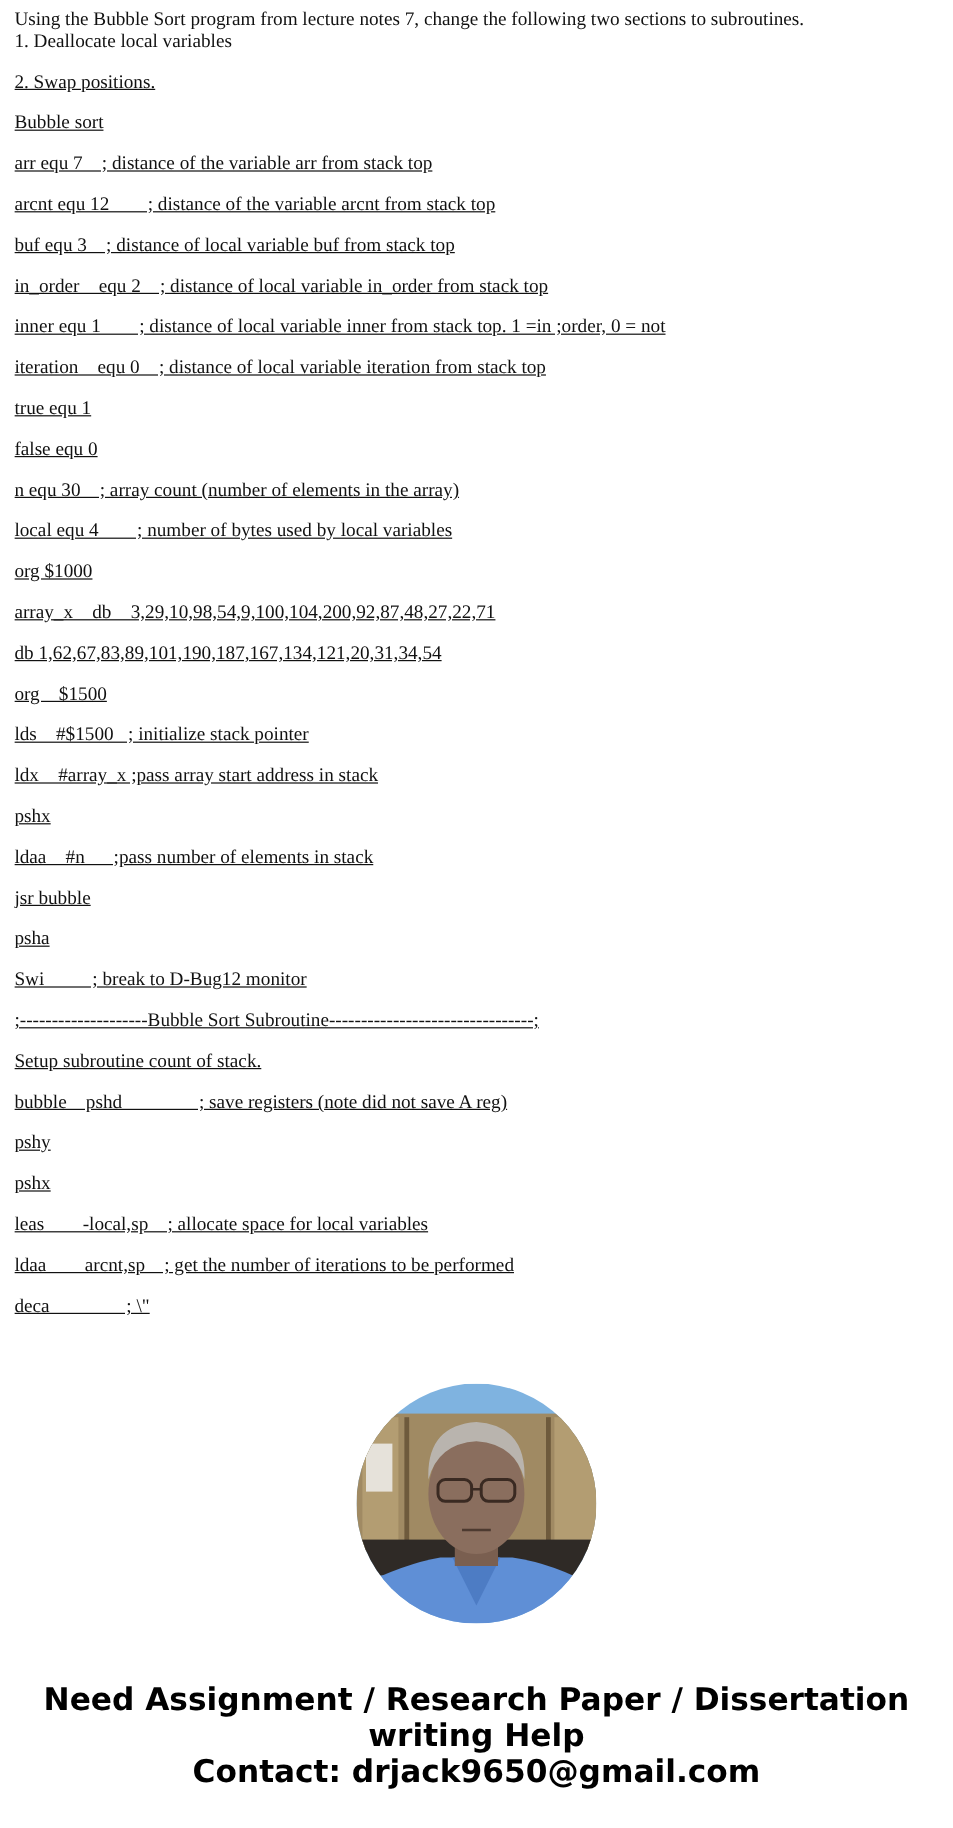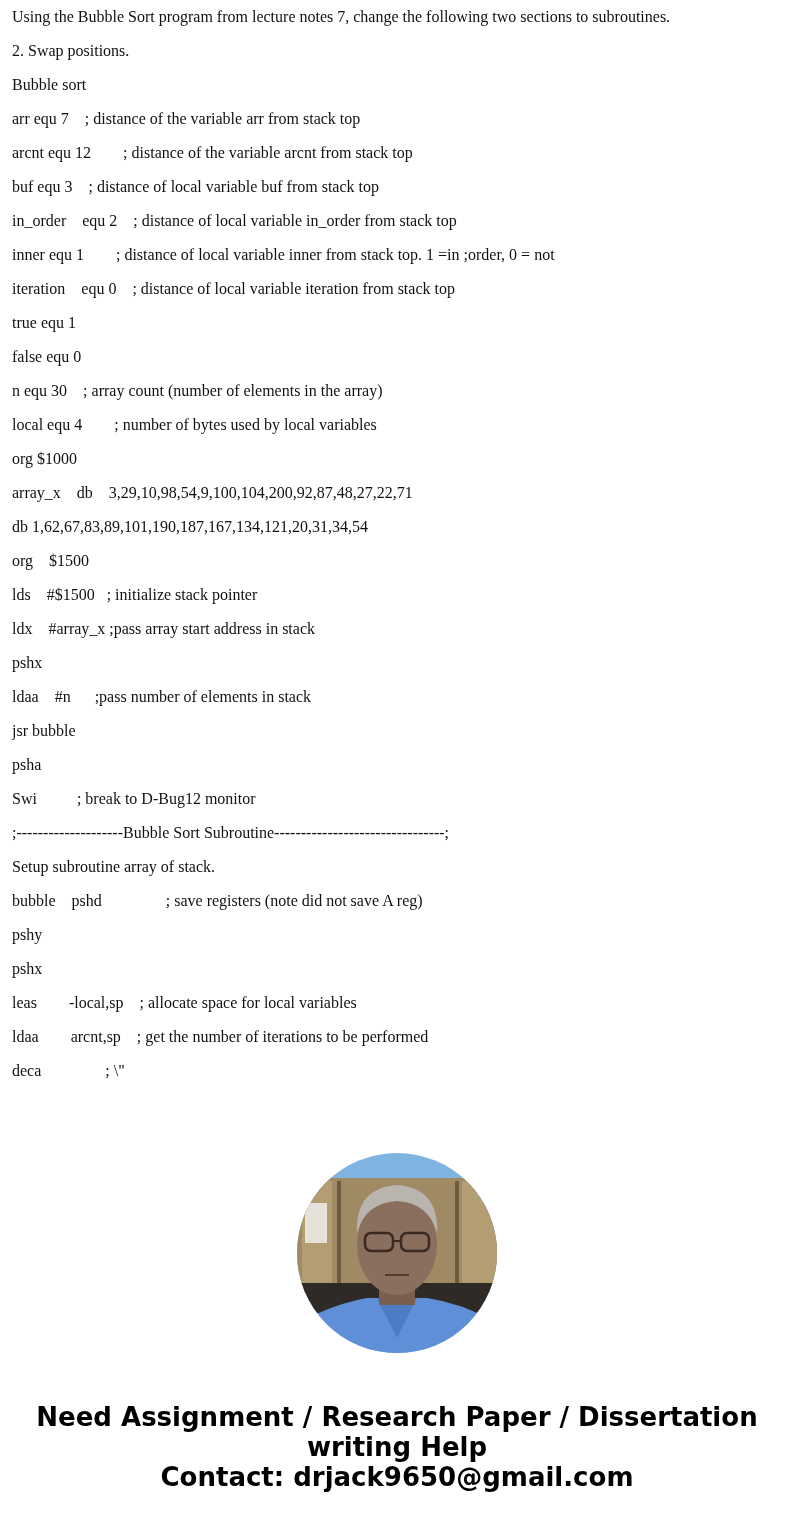--- a/index.html
+++ b/index.html
@@ -25,20 +25,21 @@
       font-size: 16px;
       line-height: 18px;
     }
     .doc .intro-line {
       margin: 0;
       white-space: pre;
     }
     .doc .code-line {
       margin: 16px 0 0 0;
       white-space: pre;
+      text-decoration: underline;
     }
     .avatar-wrap {
       position: absolute;
       left: 297px;
       top: 1153px;
       width: 200px;
       height: 200px;
       border-radius: 50%;
       overflow: hidden;
     }
@@ -59,20 +60,21 @@
       line-height: 30px;
       color: #000000;
     }
     .footer div { margin: 0; }
   </style>
 </head>
 <body>
 
 <div class="doc">
   <p class="intro-line">Using the Bubble Sort program from lecture notes 7, change the following two sections to subroutines.</p>
+  <p class="intro-line">1. Deallocate local variables</p>
   <p class="code-line">2. Swap positions.</p>
   <p class="code-line">Bubble sort</p>
 
   <p class="code-line">arr equ 7    ; distance of the variable arr from stack top</p>
   <p class="code-line">arcnt equ 12        ; distance of the variable arcnt from stack top</p>
   <p class="code-line">buf equ 3    ; distance of local variable buf from stack top</p>
   <p class="code-line">in_order    equ 2    ; distance of local variable in_order from stack top</p>
   <p class="code-line">inner equ 1        ; distance of local variable inner from stack top. 1 =in ;order, 0 = not</p>
   <p class="code-line">iteration    equ 0    ; distance of local variable iteration from stack top</p>
   <p class="code-line">true equ 1</p>
@@ -84,21 +86,21 @@
   <p class="code-line">db 1,62,67,83,89,101,190,187,167,134,121,20,31,34,54</p>
   <p class="code-line">org    $1500</p>
   <p class="code-line">lds    #$1500   ; initialize stack pointer</p>
   <p class="code-line">ldx    #array_x ;pass array start address in stack</p>
   <p class="code-line">pshx</p>
   <p class="code-line">ldaa    #n      ;pass number of elements in stack</p>
   <p class="code-line">jsr bubble</p>
   <p class="code-line">psha</p>
   <p class="code-line">Swi          ; break to D-Bug12 monitor</p>
   <p class="code-line">;--------------------Bubble Sort Subroutine--------------------------------;</p>
-  <p class="code-line">Setup subroutine array of stack.</p>
+  <p class="code-line">Setup subroutine count of stack.</p>
   <p class="code-line">bubble    pshd                ; save registers (note did not save A reg)</p>
   <p class="code-line">pshy</p>
   <p class="code-line">pshx</p>
   <p class="code-line">leas        -local,sp    ; allocate space for local variables</p>
   <p class="code-line">ldaa        arcnt,sp    ; get the number of iterations to be performed</p>
   <p class="code-line">deca                ; \"</p>
 </div>
 
 <div class="avatar-wrap">
   <svg viewBox="0 0 200 200" xmlns="http://www.w3.org/2000/svg">

